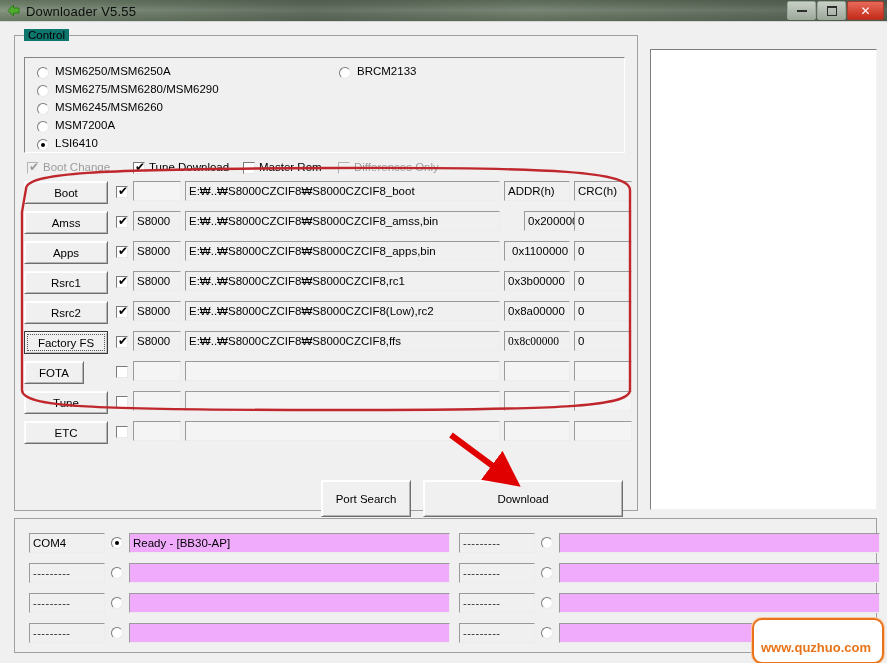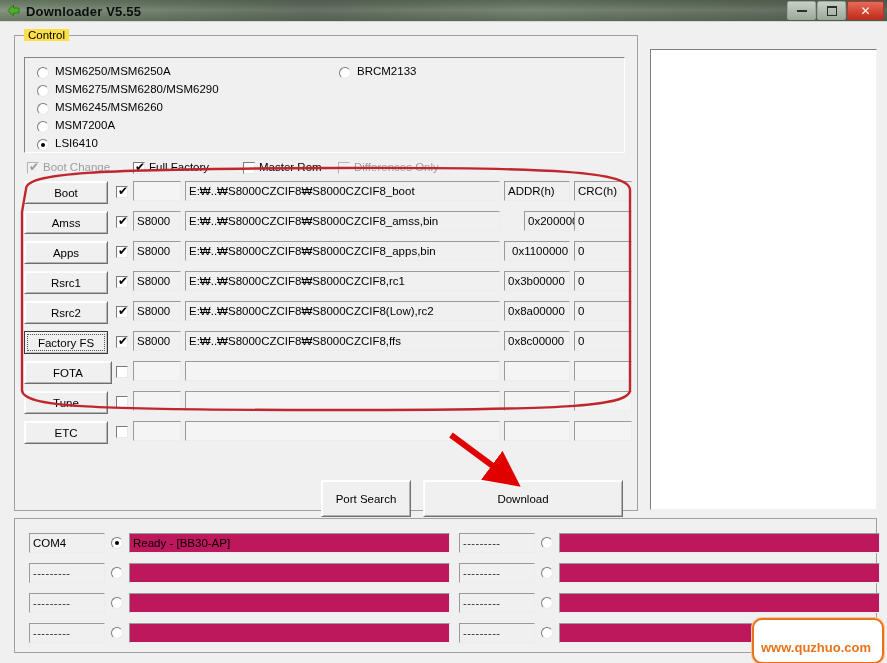--- a/index.html
+++ b/index.html
@@ -14,38 +14,38 @@
   
   .titlebar{
     position:absolute;left:0;top:0;width:887px;height:21px;
     background:linear-gradient(to bottom,#5c6b5a 0%,#6d7d69 22%,#8a998a 48%,#768570 70%,#63715f 100%);
     overflow:hidden;
   }
   .tb-wash{position:absolute;left:0;top:0;right:0;bottom:0;
     background:linear-gradient(to right,rgba(120,140,110,.25),rgba(70,80,70,.55) 35%,rgba(90,100,85,.35) 60%,rgba(60,70,60,.6));}
   .tb-icon{position:absolute;left:6px;top:3px;width:15px;height:15px;}
   .tb-title{position:absolute;left:26px;top:4px;font-size:13px;color:#0d0d0d;
-    font-family:"Liberation Sans",sans-serif;letter-spacing:.2px;font-weight:bold;}
+    font-family:"Liberation Sans",sans-serif;letter-spacing:.2px;}
   .wbtns{position:absolute;right:3px;top:1px;height:18px;display:flex;gap:1px;}
   .wbtn{width:27px;height:17px;border:1px solid #9aa89a;border-radius:2px;
     background:linear-gradient(to bottom,#c8d0c6,#9fa99c);position:relative;}
   .wbtn.close{width:35px;background:linear-gradient(to bottom,#e86a5a,#c42a18);border-color:#a93b2c;}
   .wbtn .g{position:absolute;left:50%;top:50%;transform:translate(-50%,-50%);
     color:#2d2d2d;font-size:10px;line-height:1;}
   .wbtn.close .g{color:#fff;font-size:12px;font-weight:bold;}
   .mindash{display:block;width:10px;height:2px;background:#2d2d2d;}
   .maxsq{display:block;width:8px;height:7px;border:1px solid #2d2d2d;border-top-width:2px;}
 
   
   .client{position:absolute;left:0;top:21px;width:887px;height:642px;background:#f0f0f0;
     border-top:1px solid #d6d6d6;}
 
   
   .groupbox{position:absolute;border:1px solid #a0a0a0;}
-  .gb-label{position:absolute;top:-7px;left:9px;background:#fde047;padding:0 4px;font-size:11.5px;color:#000;}
+  .gb-label{position:absolute;top:-7px;left:9px;background:#0f766e;padding:0 4px;font-size:11.5px;color:#000;}
 
   
   .sunken{border:1px solid;border-color:#848484 #ffffff #ffffff #848484;background:#f0f0f0;}
 
   
   .radio{position:absolute;width:12px;height:12px;border-radius:50%;
     background:#fff;border:1px solid;border-color:#7a7a7a #e8e8e8 #e8e8e8 #7a7a7a;
     box-sizing:border-box;}
   .radio.on::after{content:"";position:absolute;left:3px;top:3px;width:4px;height:4px;
     border-radius:50%;background:#000;}
@@ -70,21 +70,21 @@
     font-size:11.5px;color:#000;cursor:default;}
   .btn.focus{border-color:#3a3a3a;box-shadow:inset 1px 1px 0 #f6f6f6, inset -1px -1px 0 #c0c0c0;}
   .btn.focus .fr{position:absolute;left:2px;top:2px;right:2px;bottom:2px;
     border:1px dotted #555;}
 
   
   .tf{position:absolute;box-sizing:border-box;background:#f0f0f0;
     border:1px solid;border-color:#9a9a9a #ececec #ececec #9a9a9a;
     font-size:11.5px;color:#000;display:flex;align-items:center;
     padding-left:3px;overflow:hidden;white-space:nowrap;}
-  .tf.white{background:#be185d;}
+  .tf.white{background:#f0abfc;}
   .tf.empty{background:#f4f4f4;}
 
   .dashes{letter-spacing:.5px;color:#2a2a2a;font-size:11px;}
 
   
   .listbox{position:absolute;background:#fff;
     border:1px solid;border-color:#7f7f7f #f2f2f2 #f2f2f2 #7f7f7f;}
 
   
   .anno{position:absolute;pointer-events:none;}
@@ -161,21 +161,21 @@
           <div style="position: absolute; left: 12px; top: 126px;">
             <span class="cbox dis">
               <span class="tick">✔</span>
             </span>
             <span class="cb-lbl dis" style="left:16px;top:-1px;">Boot Change</span>
           </div>
           <div style="position: absolute; left: 118px; top: 126px;">
             <span class="cbox">
               <span class="tick">✔</span>
             </span>
-            <span class="cb-lbl" style="left:16px;top:-1px;">Full Factory</span>
+            <span class="cb-lbl" style="left:16px;top:-1px;">Tune Download</span>
           </div>
           <div style="position: absolute; left: 228px; top: 126px;">
             <span class="cbox"></span>
             <span class="cb-lbl" style="left:16px;top:-1px;">Master Rom</span>
           </div>
           <div style="position: absolute; left: 323px; top: 126px;">
             <span class="cbox dis"></span>
             <span class="cb-lbl dis" style="left:16px;top:-1px;">Differences Only</span>
           </div>
         </div>
@@ -277,27 +277,27 @@
           </div>
           <span class="cbox" style="left: 101px; top: 300px;">
             <span class="tick">✔</span>
           </span>
           <div class="tf" style="left: 118px; top: 295px; width: 48px; height: 20px;">
             <span>S8000</span>
           </div>
           <div class="tf" style="left: 170px; top: 295px; width: 315px; height: 20px;">
             <span>E:₩..₩S8000CZCIF8₩S8000CZCIF8,ffs</span>
           </div>
-          <div class="tf" style="left: 489px; top: 295px; width: 66px; height: 20px;">
+          <div class="tf" style="left: 489px; top: 295px; width: 66px; height: 20px; font-family: Liberation Serif, serif;">
             <span>0x8c00000</span>
           </div>
           <div class="tf" style="left: 559px; top: 295px; width: 58px; height: 20px;">
             <span>0</span>
           </div>
-          <div class="btn" style="left: 9px; top: 325px; width: 88px; height: 23px;">
+          <div class="btn" style="left: 9px; top: 325px; width: 60px; height: 23px;">
             <span>FOTA</span>
           </div>
           <span class="cbox" style="left: 101px; top: 330px;"></span>
           <div class="tf empty" style="left: 118px; top: 325px; width: 48px; height: 20px;">
             <span></span>
           </div>
           <div class="tf empty" style="left: 170px; top: 325px; width: 315px; height: 20px;">
             <span></span>
           </div>
           <div class="tf empty" style="left: 489px; top: 325px; width: 66px; height: 20px;">

